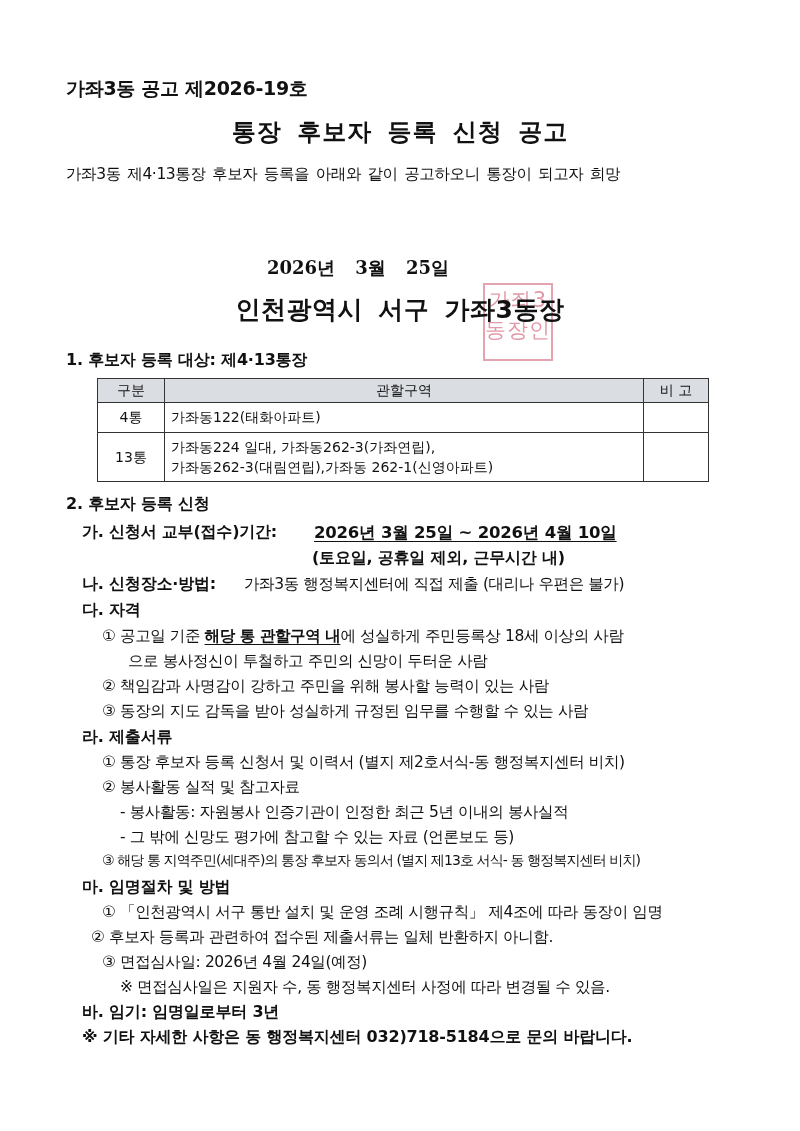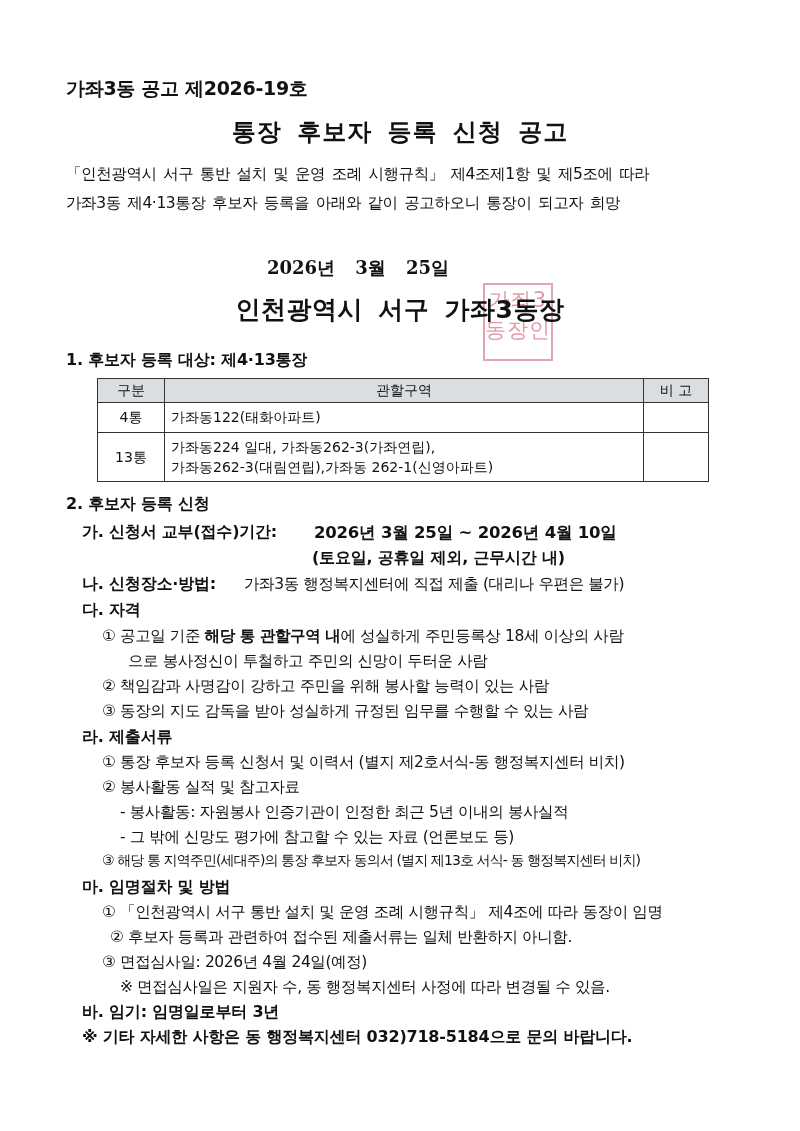--- a/index.html
+++ b/index.html
@@ -17,30 +17,29 @@
     .sec1 { left: 66px; top: 350px; }
     table.area { position: absolute; left: 72px; top: 378px; width: 612px; border-collapse: collapse; font-size: 14px; font-family: "DejaVu Sans", sans-serif; margin-left: 25px; }
     table.area th, table.area td { border: 1.3px solid #333; padding: 0 6px; }
     table.area th { background: #dadde2; font-weight: normal; height: 23px; font-size: 14px; }
     table.area td.c1 { text-align: center; width: 54px; }
     table.area td.c3 { width: 52px; }
     table.area tr.r1 td { height: 29px; }
     table.area tr.r2 td { height: 48px; line-height: 20px; }
     .body-text { font-family: "DejaVu Sans", sans-serif; font-size: 15.5px; letter-spacing: -0.4px; }
     .bold { font-weight: bold; }
-    .u { text-underline-offset: 3px; }
+    .u { text-decoration: underline; text-underline-offset: 3px; }
   </style>
 </head>
 <body>
 
 <div class="abs notice-no">가좌3동 공고 제2026-19호</div>
 <div class="abs title">통장 후보자 등록 신청 공고</div>
 
 <div class="abs intro">
-  <div>「인천광역시 서구 통반 설치 및 운영 조례 시행규칙」 제4조제1항 및 제5조에 따라</div>
   <div>가좌3동 제4·13통장 후보자 등록을 아래와 같이 공고하오니 통장이 되고자 희망</div>
 </div>
 
 <div class="abs date">2026년 3월 25일</div>
 <div class="abs stamp">
   <div>가좌3</div>
   <div>동장인</div>
 </div>
 <div class="abs issuer">인천광역시 서구 가좌3동장</div>
 
@@ -115,21 +114,21 @@
 <div class="abs body-text" style="left:102px; top:852px; font-size:14px; letter-spacing:-0.9px;">
   <span>③</span>
   <span>해당 통 지역주민(세대주)의 통장 후보자 동의서 (별지 제13호 서식- 동 행정복지센터 비치)</span>
 </div>
 
 <div class="abs sec-head" style="left:82px; top:877px;">마. 임명절차 및 방법</div>
 <div class="abs body-text" style="left:102px; top:902px;text-align:center;">
   <span>①</span>
   <span>「인천광역시 서구 통반 설치 및 운영 조례 시행규칙」 제4조에 따라 동장이 임명</span>
 </div>
-<div class="abs body-text" style="left:110px; top:927px;text-align:center;">
+<div class="abs body-text" style="left:91px; top:927px;text-align:center;">
   <span>②</span>
   <span>후보자 등록과 관련하여 접수된 제출서류는 일체 반환하지 아니함.</span>
 </div>
 <div class="abs body-text" style="left:102px; top:952px;">
   <span>③</span>
   <span>면접심사일: 2026년 4월 24일(예정)</span>
 </div>
 <div class="abs body-text" style="left:120px; top:977px;">※ 면접심사일은 지원자 수, 동 행정복지센터 사정에 따라 변경될 수 있음.</div>
 
 <div class="abs sec-head" style="left:82px; top:1002px;">바. 임기: 임명일로부터 3년</div>

